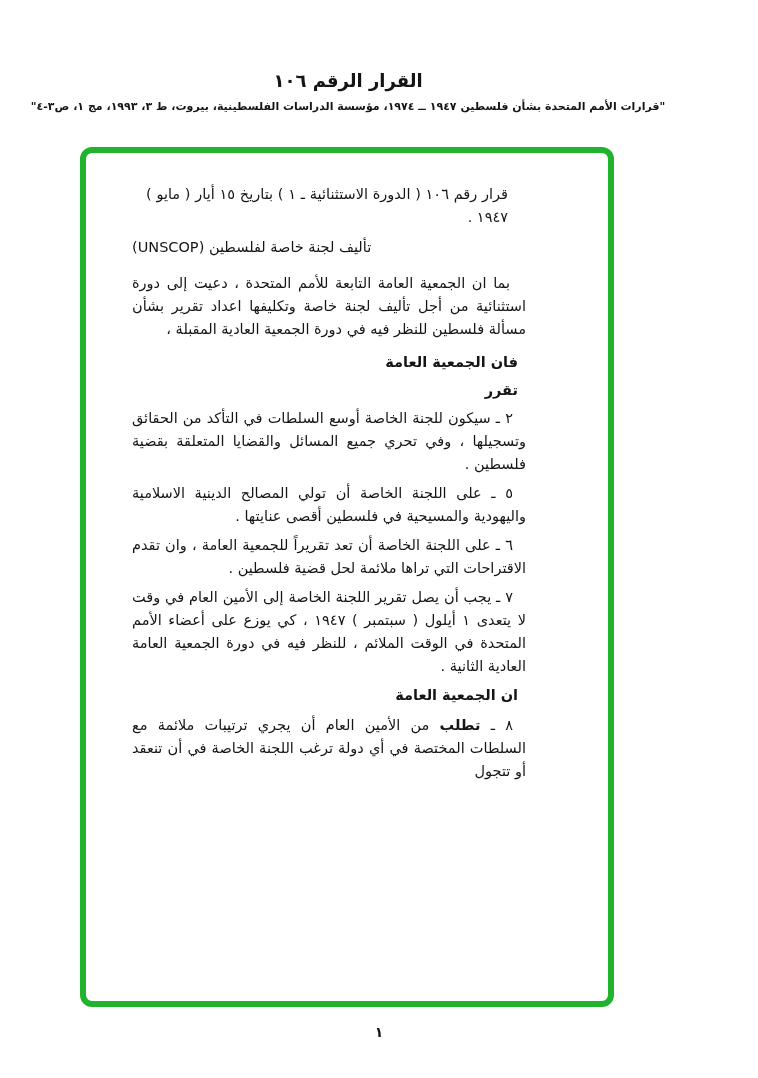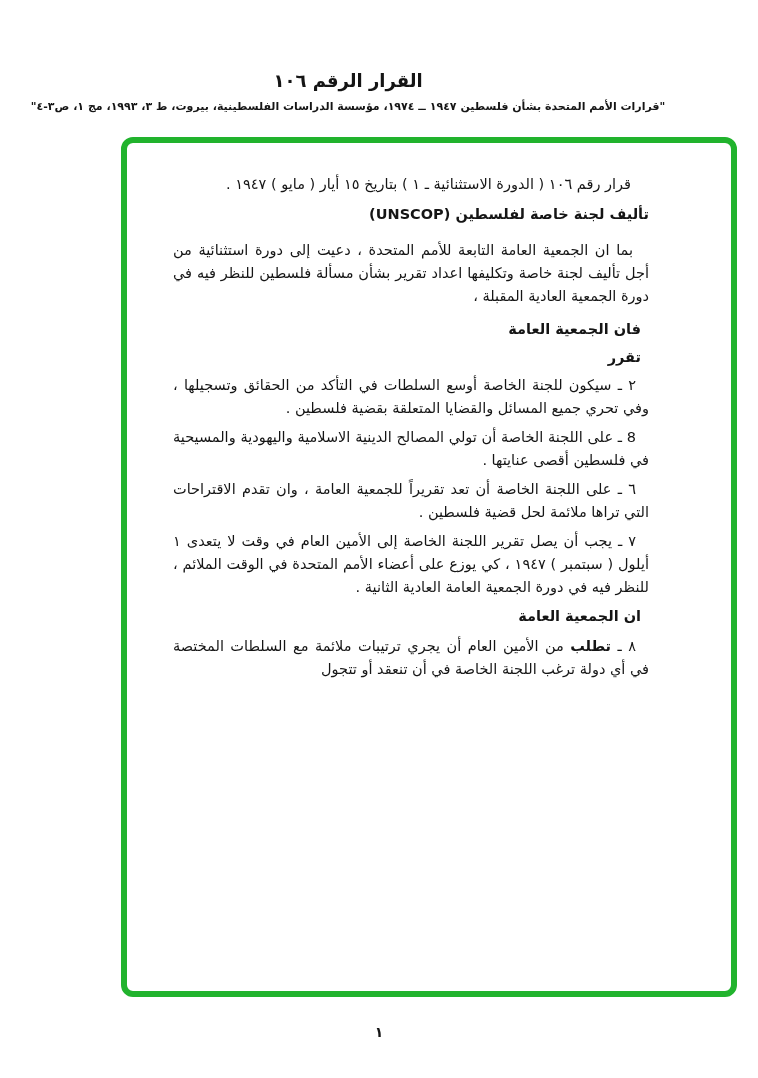--- a/index.html
+++ b/index.html
@@ -26,48 +26,47 @@
   }
   .doc-source {
     margin-top: 9px;
     font-size: 11px;
     font-weight: bold;
     white-space: nowrap;
   }
 
   .resolution-frame {
     position: absolute;
-    left: 80px; top: 137px;
-    width: 616px; height: 860px;
+    left: 80px; top: 147px;
+    width: 534px; height: 860px;
     border: 6px solid #21b32d;
     border-radius: 12px;
     background: #ffffff;
-    margin-left: 41px;
   }
 
   .resolution-content {
     direction: rtl;
     padding: 30px 82px 0 46px;
     font-size: 14.5px;
     line-height: 23px;
     text-align: justify;
   }
 
   .para { margin-bottom: 8px; text-indent: 16px; }
 
   .intro-para {
     padding-right: 18px;
     padding-left: 14px;
     text-indent: 0;
     margin-bottom: 7px;
   }
 
   .subject-heading {
-    text-align: right;
-    font-weight: bold;
+    text-align: left;
+    font-weight: normal;
     text-indent: 0;
     margin-bottom: 13px;
   }
 
   .preamble { margin-bottom: 10px; }
   .preamble b { font-weight: normal; }
 
   .side-heading {
     font-weight: bold;
     text-indent: 8px;
@@ -104,21 +103,21 @@
 
     <p class="para preamble"><b>بما</b><span> ان الجمعية العامة التابعة للأمم المتحدة ، دعيت إلى دورة استثنائية من أجل تأليف لجنة خاصة وتكليفها اعداد تقرير بشأن مسألة فلسطين للنظر فيه في دورة الجمعية العادية المقبلة ،</span></p>
 
     <p class="side-heading">فان الجمعية العامة</p>
 
     <p class="side-heading">تقرر</p>
 
     <div>
 
         <p class="para item">٢ ـ سيكون للجنة الخاصة أوسع السلطات في التأكد من الحقائق وتسجيلها ، وفي تحري جميع المسائل والقضايا المتعلقة بقضية فلسطين .</p>
-        <p class="para item">8 ـ على اللجنة الخاصة أن تولي المصالح الدينية الاسلامية واليهودية والمسيحية في فلسطين أقصى عنايتها .</p>
+        <p class="para item">٥ ـ على اللجنة الخاصة أن تولي المصالح الدينية الاسلامية واليهودية والمسيحية في فلسطين أقصى عنايتها .</p>
         <p class="para item">٦ ـ على اللجنة الخاصة أن تعد تقريراً للجمعية العامة ، وان تقدم الاقتراحات التي تراها ملائمة لحل قضية فلسطين .</p>
         <p class="para item">٧ ـ يجب أن يصل تقرير اللجنة الخاصة إلى الأمين العام في وقت لا يتعدى ١ أيلول ( سبتمبر ) ١٩٤٧ ، كي يوزع على أعضاء الأمم المتحدة في الوقت الملائم ، للنظر فيه في دورة الجمعية العامة العادية الثانية .</p>
       </div>
 
     <p class="side-heading second">ان الجمعية العامة</p>
 
     <p class="para item"><span>٨ ـ </span><b>تطلب</b><span> من الأمين العام أن يجري ترتيبات ملائمة مع السلطات المختصة في أي دولة ترغب اللجنة الخاصة في أن تنعقد أو تتجول</span></p>
 
   </div>
 </section>

